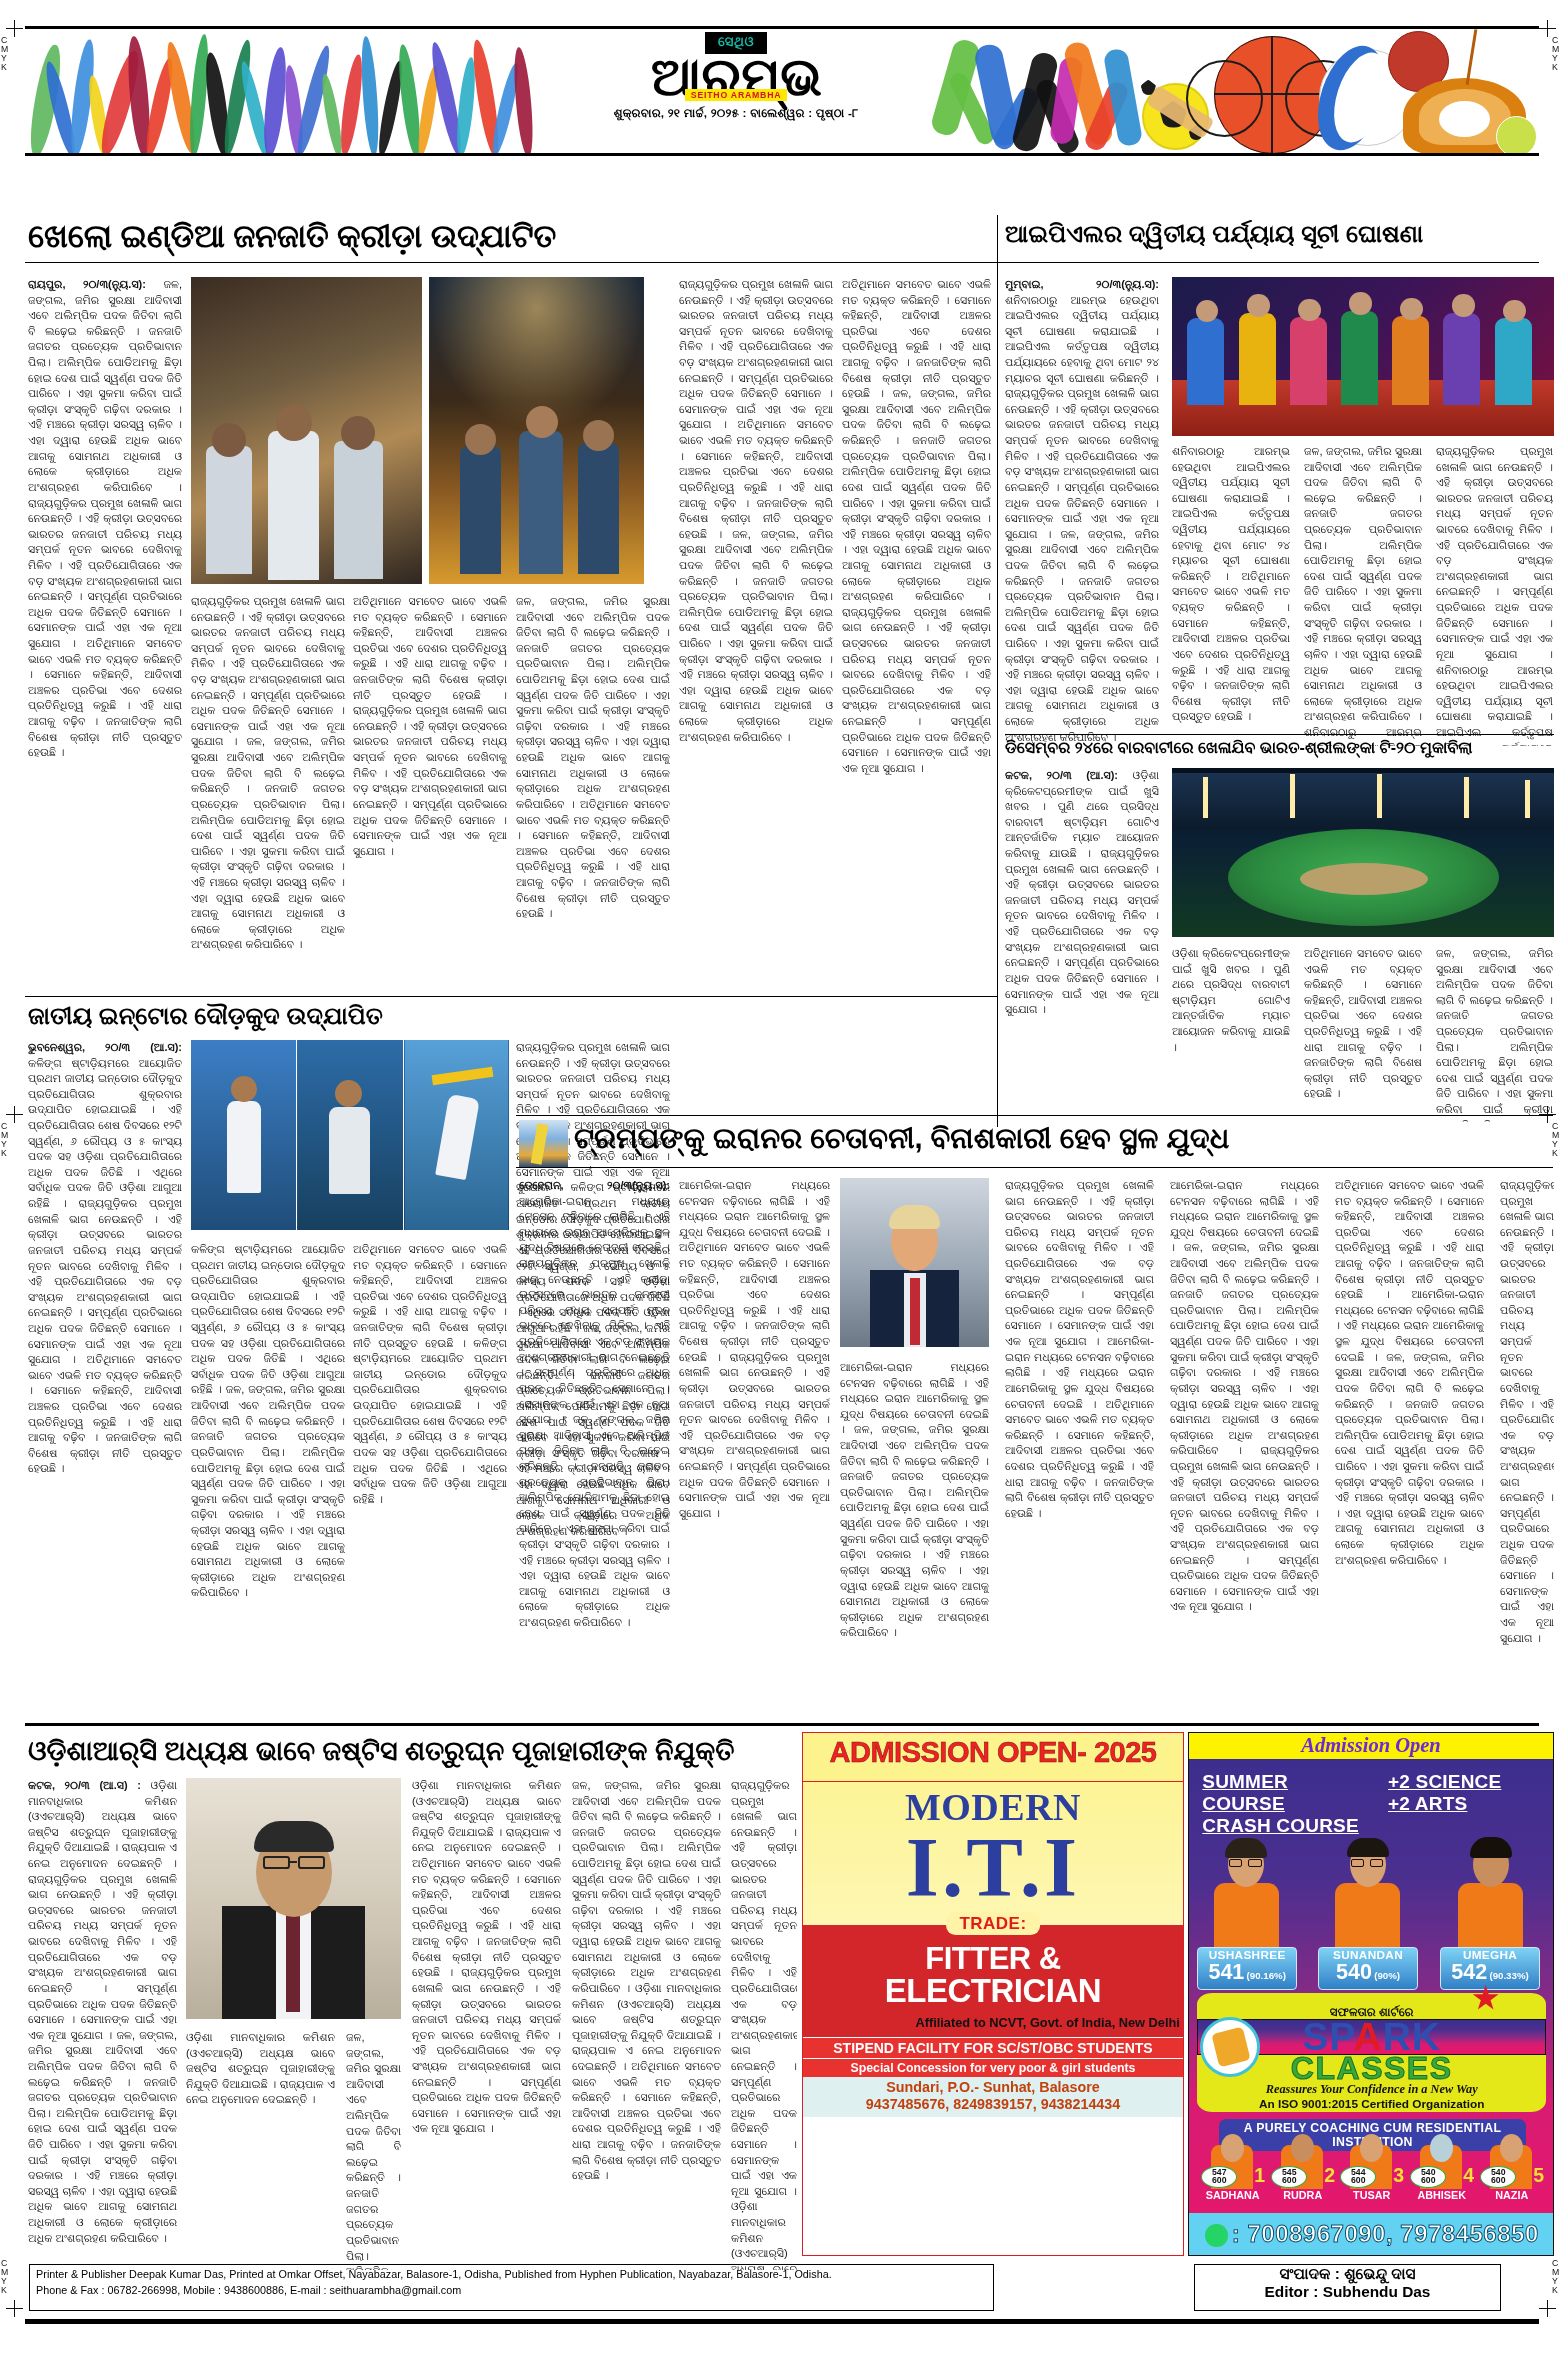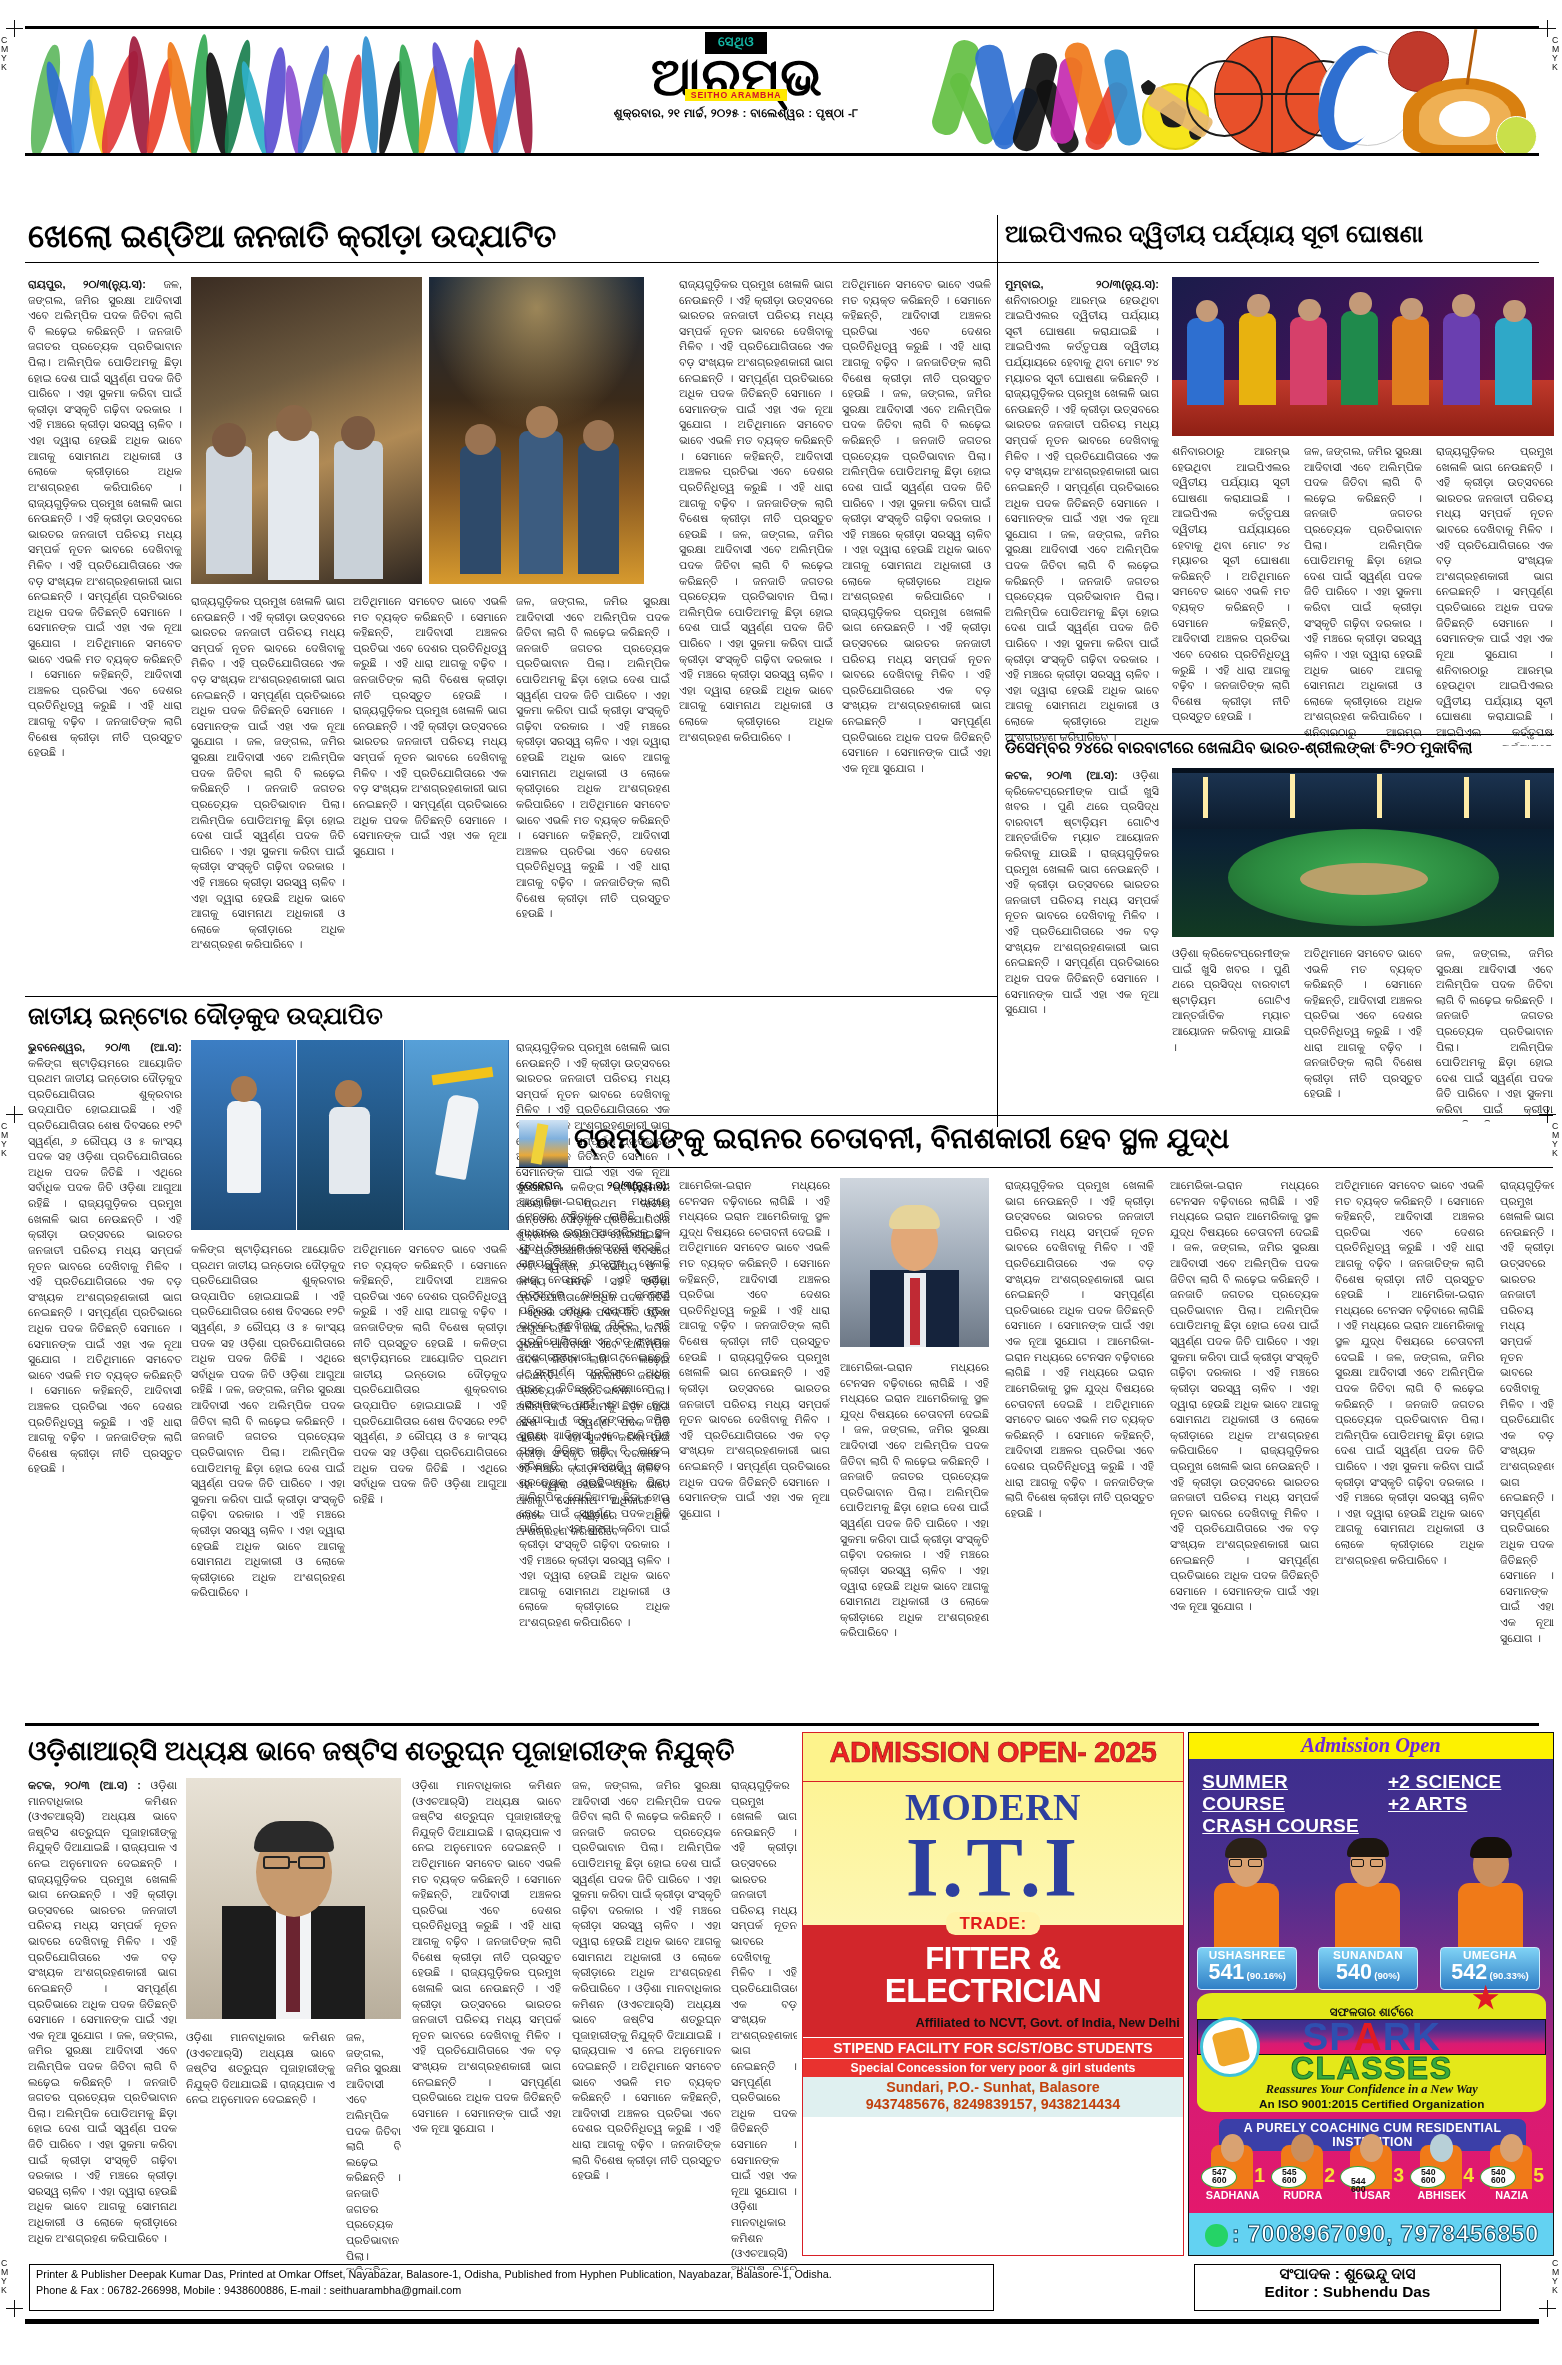--- a/index.html
+++ b/index.html
@@ -603,21 +603,21 @@
             <span>600</span>
           </div>
           <div style="position:absolute; right:2px; bottom:2px; color:#f5e031; font-size:19.5px; font-weight:bold;">2</div>
         </div>
         <div>RUDRA</div>
       </div>
       <div class="sp-rank" style="left:139px; width:69px;">
         <div style="position:relative; height:44px;">
           <div style="position:absolute; left:13.3px; top:0; width:42px; height:44px; background:#f07a18; border-radius:8.2px 8.2px 0 0;"></div>
           <div style="position:absolute; left:22.5px; top:-11.3px; width:23.6px; height:28px; border-radius:11.8px/14px; background:#d9a272;"></div>
-          <div class="sp-oval" style="position:absolute; left:3.1px; bottom:1px; width:36px; height:22.5px; padding-top:10px;">
+          <div class="sp-oval" style="position:absolute; left:3.1px; bottom:1px; width:36px; height:22.5px; padding-top:1px;">
             <span>544</span><br>
             <span>600</span>
           </div>
           <div style="position:absolute; right:2px; bottom:2px; color:#f5e031; font-size:19.5px; font-weight:bold;">3</div>
         </div>
         <div>TUSAR</div>
       </div>
       <div class="sp-rank" style="left:209px; width:69px;">
         <div style="position:relative; height:44px;">
           <div style="position:absolute; left:13.3px; top:0; width:42px; height:44px; background:#f07a18; border-radius:8.2px 8.2px 0 0;"></div>

